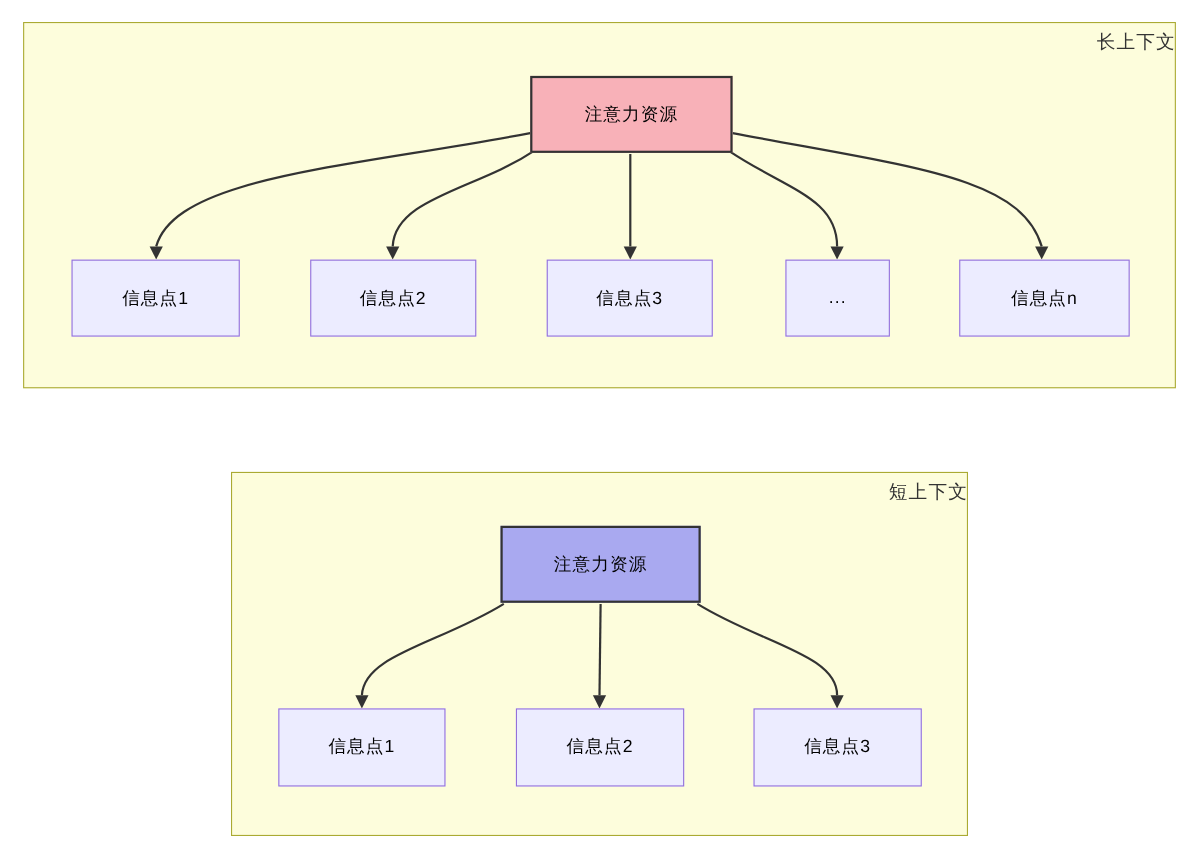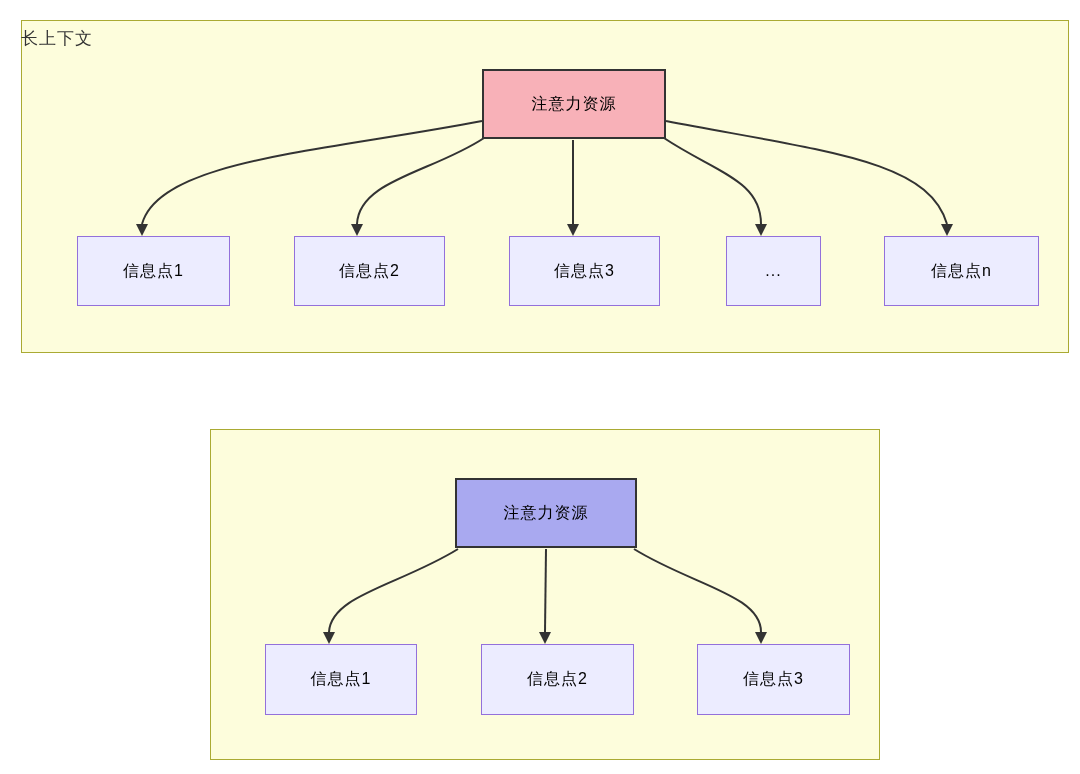--- a/index.html
+++ b/index.html
@@ -17,21 +17,21 @@
   }
   .cluster {
     position: absolute;
     background: var(--container-fill, #fdfddc);
     border: 1.5px solid var(--container-border, #aaaa33);
     box-sizing: border-box;
   }
   .cluster-title {
     position: absolute;
     width: 100%;
-    text-align: left;
+    text-align: right;
     font-size: 17px;
     color: #333333;
     letter-spacing: 1px;
   }
   .node {
     position: absolute;
     box-sizing: border-box;
     display: flex;
     align-items: center;
     justify-content: center;
@@ -41,21 +41,20 @@
     z-index: 2;
   }
   .root-node {
     border: 2px solid var(--root-border, #333333);
   }
   .root-top { background: var(--root-top-fill, #f8b1b8); }
   .root-bottom { background: var(--root-bottom-fill, #a9a9f0); }
   .child-node {
     background: var(--child-fill, #ececff);
     border: 1.4px solid var(--child-border, #9370db);
-    margin-left: 12px;
   }
   svg.edges {
     position: absolute;
     left: 0;
     top: 0;
     z-index: 1;
   }
   .edge {
     fill: none;
     stroke: var(--edge, #333333);
@@ -113,20 +112,21 @@
 
   <div class="node root-node root-top" style="left:482px; top:69px; width:184px; height:70px;">注意力资源</div>
 
   <div class="node child-node" style="left:65px; top:236px; width:153px; height:70px;">信息点1</div>
   <div class="node child-node" style="left:282px; top:236px; width:151px; height:70px;">信息点2</div>
   <div class="node child-node" style="left:497px; top:236px; width:151px; height:70px;">信息点3</div>
   <div class="node child-node" style="left:714px; top:236px; width:95px; height:70px;">...</div>
   <div class="node child-node" style="left:872px; top:236px; width:155px; height:70px;">信息点n</div>
 
   <div class="cluster" style="left:210px; top:429px; width:670px; height:331px;"></div>
+  <div class="cluster-title" style="left:210px; top:436px; width:670px;">短上下文</div>
 
   <div class="node root-node root-bottom" style="left:455px; top:478px; width:182px; height:70px;">注意力资源</div>
 
   <div class="node child-node" style="left:253px; top:644px; width:152px; height:71px;">信息点1</div>
   <div class="node child-node" style="left:469px; top:644px; width:153px; height:71px;">信息点2</div>
   <div class="node child-node" style="left:685px; top:644px; width:153px; height:71px;">信息点3</div>
 
 </div>
 
 </body></html>

